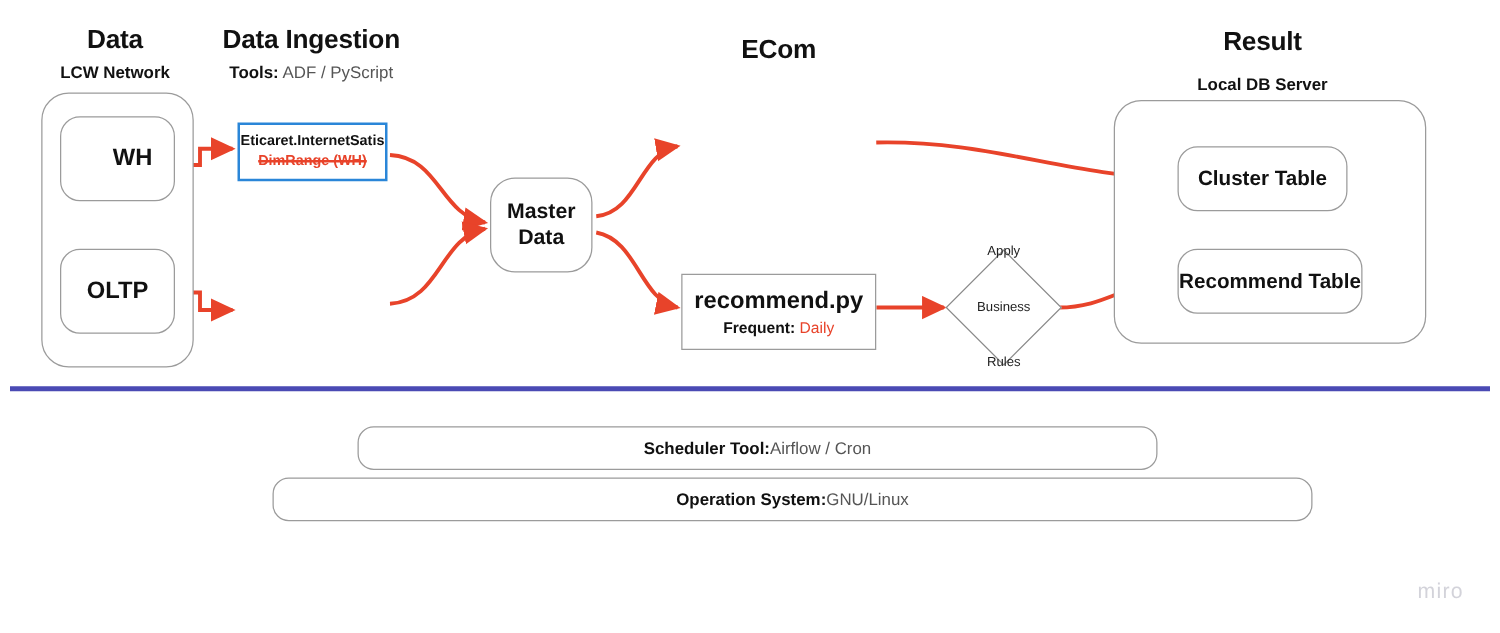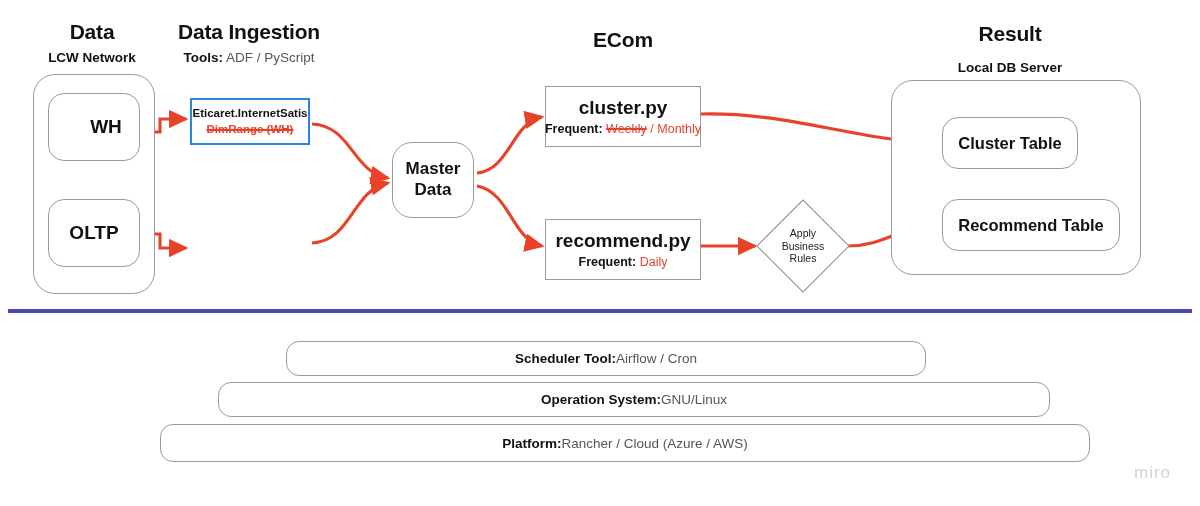--- a/index.html
+++ b/index.html
@@ -125,20 +125,21 @@
     left: 0; top: 0;
     width: 100%; height: 100%;
     display: flex;
     flex-direction: column;
     align-items: center;
     justify-content: center;
     font-size: 10.5px;
     line-height: 1.22;
     color: #222222;
     text-align: center;
+    gap: 32px;
   }
 
   
   .divider {
     background: #4a4ab4;
     height: 4px;
   }
 
   
   .infra-bar {
@@ -227,27 +228,20 @@
     <div class="ingest-line2 strike">DimRange (WH)</div>
   </div>
 
   <div class="abs node-round master" style="left:392px; top:142px; width:82px; height:76px;border-radius:20px;">
     <div>
       <div>Master</div>
       <div>Data</div>
     </div>
   </div>
 
-  <div class="abs script-box" style="left:545px; top:86px; width:156px; height:61px;">
-    <div class="script-name">cluster.py</div>
-    <div class="script-freq">
-      <b>Frequent:</b>
-      <span class="strike">Weekly</span><span> / </span><span>Monthly</span>
-    </div>
-  </div>
 
   <div class="abs script-box" style="left:545px; top:219px; width:156px; height:61px;">
     <div class="script-name">recommend.py</div>
     <div class="script-freq">
       <b>Frequent:</b>
       <span>Daily</span>
     </div>
   </div>
 
   <div class="abs diamond-wrap" style="left:770px; top:213px; width:66px; height:66px;">
@@ -256,34 +250,30 @@
       <div>Apply</div>
       <div>Business</div>
       <div>Rules</div>
     </div>
   </div>
 
   <div class="abs group-box" style="left:891px; top:80px; width:250px; height:195px;"></div>
   <div class="abs node-round table-node" style="left:942px; top:117px; width:136px; height:52px;">
     <span>Cluster Table</span>
   </div>
-  <div class="abs node-round table-node" style="left:942px; top:199px; width:178px; height:52px;">
+  <div class="abs node-round table-node" style="left:942px; top:199px; width:148px; height:52px;">
     <span>Recommend Table</span>
   </div>
 
   <div class="abs divider" style="left:8px; top:309px; width:1184px;"></div>
 
   <div class="abs infra-bar" style="left:218px; top:382px; width:832px; height:35px;">
     <b>Operation System:</b>
       <span> GNU/Linux</span>
   </div>
   <div class="abs infra-bar" style="left:286px; top:341px; width:640px; height:35px;">
     <b>Scheduler Tool:</b>
       <span> Airflow / Cron</span>
   </div>
-  <div class="abs infra-bar" style="left:160px; top:424px; width:930px; height:38px;">
-    <b>Platform:</b>
-      <span> Rancher / Cloud (Azure / AWS)</span>
-  </div>
 
   <div class="abs watermark" style="left:1134px; top:463px;">miro</div>
 
 </div>
 
 </body></html>

